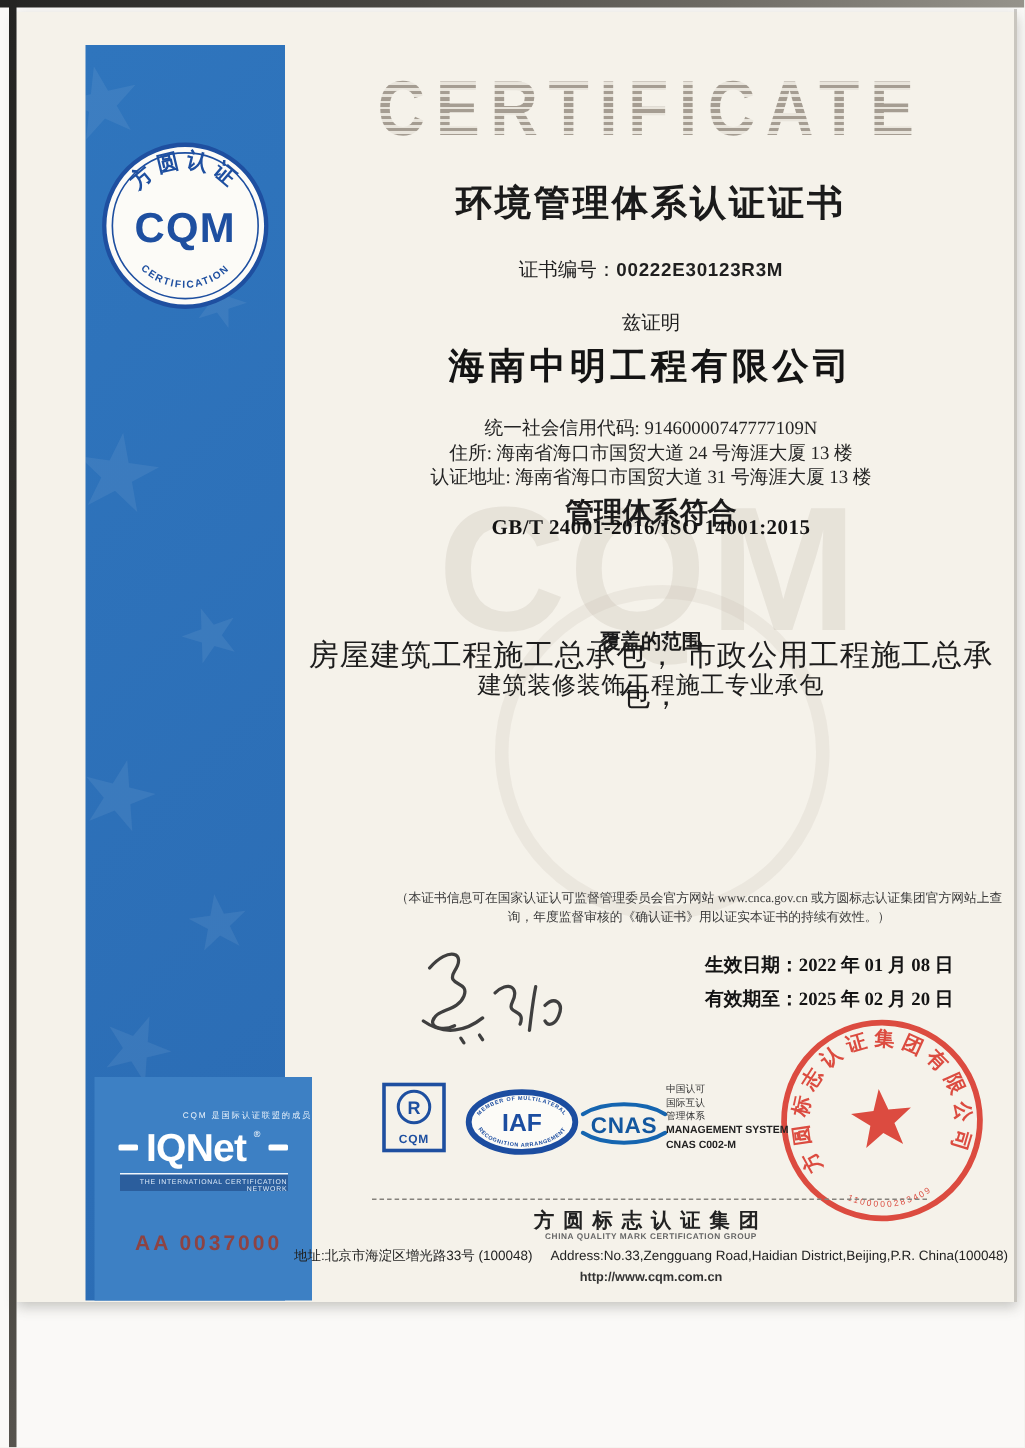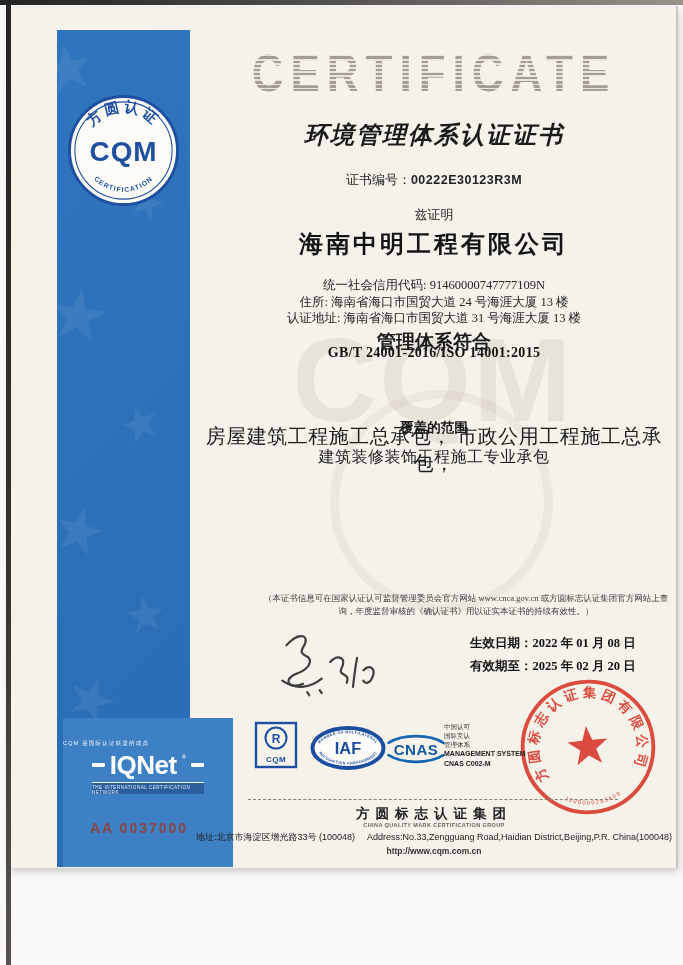--- a/index.html
+++ b/index.html
@@ -13,40 +13,40 @@
   .edge-right{left:676px;top:6px;width:2px;height:862px;background:rgba(120,118,112,.35);}
   .paper{left:11px;top:8px;width:667px;height:860px;background:#f5f2ea;box-shadow:0 3px 8px rgba(60,60,55,.28);}
 
   
   .sidebar{left:57px;top:30px;width:133px;height:837px;background:linear-gradient(135deg,#2f75bd,#2b6cb4);overflow:hidden;}
   .star{position:absolute;color:rgba(255,255,255,.07);line-height:1;}
 
   .cqm-badge{left:65px;top:92px;width:117px;height:117px;}
 
   
-  .iqnet-box{left:63px;top:718px;width:170px;height:149px;background:#3d80c4;text-align:left;padding-top:22px;box-sizing:border-box;}
+  .iqnet-box{left:63px;top:718px;width:145px;height:149px;background:#3d80c4;text-align:right;padding-top:22px;box-sizing:border-box;}
   .iqnet-note{font-size:5.5px;color:#eaf2fb;letter-spacing:1.2px;margin-bottom:3px;}
   .iqnet-row{display:flex;justify-content:center;align-items:center;gap:5px;height:30px;}
   .iqnet-dash{display:inline-block;width:13px;height:4px;background:#fff;border-radius:1px;}
   .iqnet-name{font-size:26px;font-weight:800;color:#fff;letter-spacing:-0.5px;}
   .iqnet-reg{font-size:6px;color:#fff;align-self:flex-start;margin-top:4px;}
   .iqnet-tagline{margin:2px auto 0;width:112px;border-top:1.3px solid #f0f6fd;padding-top:2px;height:9px;
                  font-size:4.6px;color:#dcebfa;letter-spacing:.5px;background:rgba(23,53,110,.45);}
   .aa-serial{left:90px;top:820px;font-size:14px;font-weight:600;color:#8d4343;letter-spacing:2px;}
 
   
   .wm-cqm{left:292px;top:312px;font-size:118px;font-weight:900;letter-spacing:2px;color:rgba(180,172,158,.22);}
   .wm-circle{left:330px;top:390px;width:205px;height:205px;border:9px solid rgba(185,177,162,.16);border-radius:50%;}
 
   
   .cc{left:190px;width:488px;text-align:center;}
   .cert-head{top:44px;font-size:44px;font-weight:800;letter-spacing:7px;transform:scaleY(1.18);transform-origin:top;
              background:repeating-linear-gradient(to bottom,#a59d92 0 2px,#e9e5dc 2px 3.5px);
              -webkit-background-clip:text;background-clip:text;color:transparent;}
-  .title{top:119px;font-size:24px;font-weight:700;letter-spacing:2px;color:#1b1b1b;font-style:italic;}
+  .title{top:119px;font-size:24px;font-weight:700;letter-spacing:2px;color:#1b1b1b;}
   .cert-no{top:171px;font-size:13px;color:#1f1f1f;}
   .cert-no .num{font-size:12.5px;font-weight:600;letter-spacing:.5px;}
   .certify{top:206px;font-size:13px;color:#1f1f1f;}
   .serif{font-family:"Liberation Serif","DejaVu Serif",serif;}
   .company{top:228px;font-size:24px;letter-spacing:3px;font-weight:600;color:#141414;}
   .line1{top:277px;font-size:12.5px;color:#242424;}
   .line2{top:294px;font-size:12.5px;color:#242424;}
   .line3{top:310px;font-size:12.5px;color:#242424;}
   .conform{top:329px;font-size:19px;font-weight:700;color:#1b1b1b;text-align:center;}
   .standard{top:345px;font-size:14px;font-weight:700;color:#141414;letter-spacing:.3px;}

